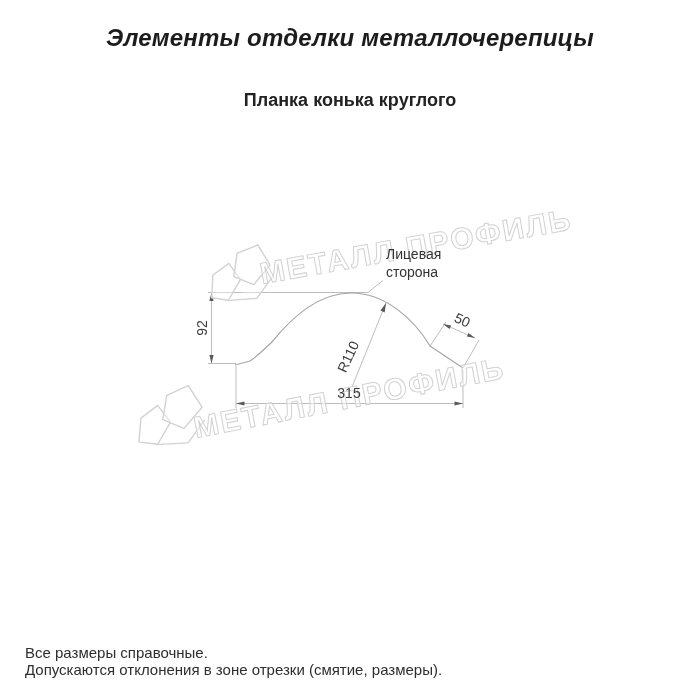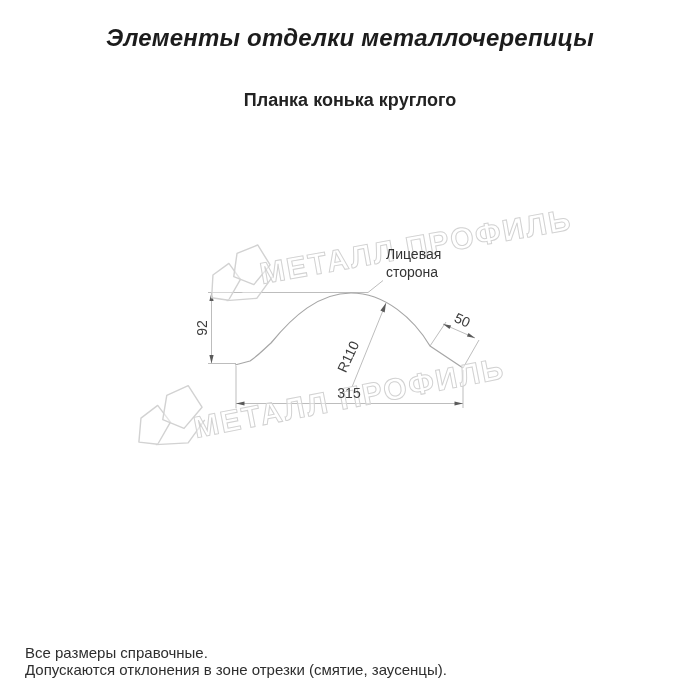--- a/index.html
+++ b/index.html
@@ -101,14 +101,14 @@
 
     <g>
       <text class="label-text" x="386" y="259">Лицевая</text>
       <text class="label-text" x="386" y="277">сторона</text>
     </g>
   </g>
 </svg>
 
 <div class="notes">
   <div>Все размеры справочные.</div>
-  <div>Допускаются отклонения в зоне отрезки (смятие, заусенцы).</div>
+  <div>Допускаются отклонения в зоне отрезки (смятие, размеры).</div>
 </div>
 
 </body></html>

